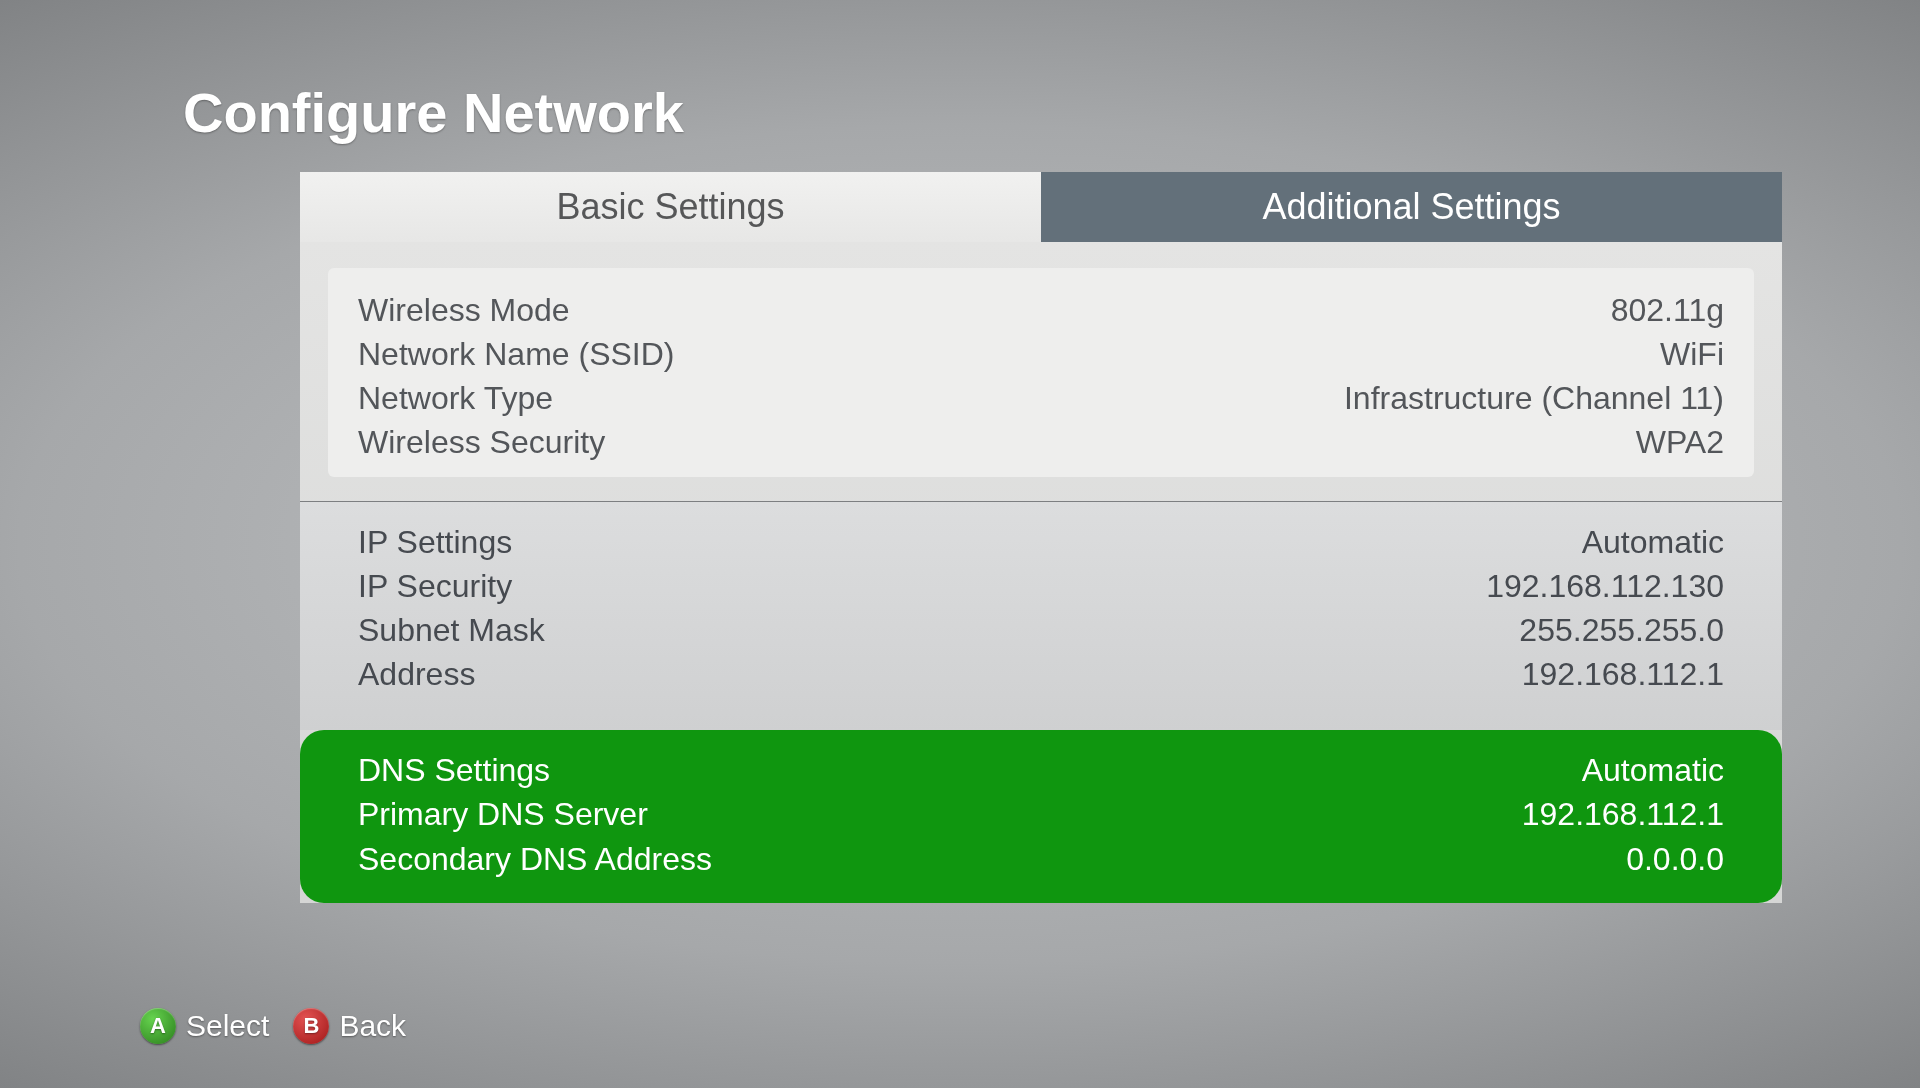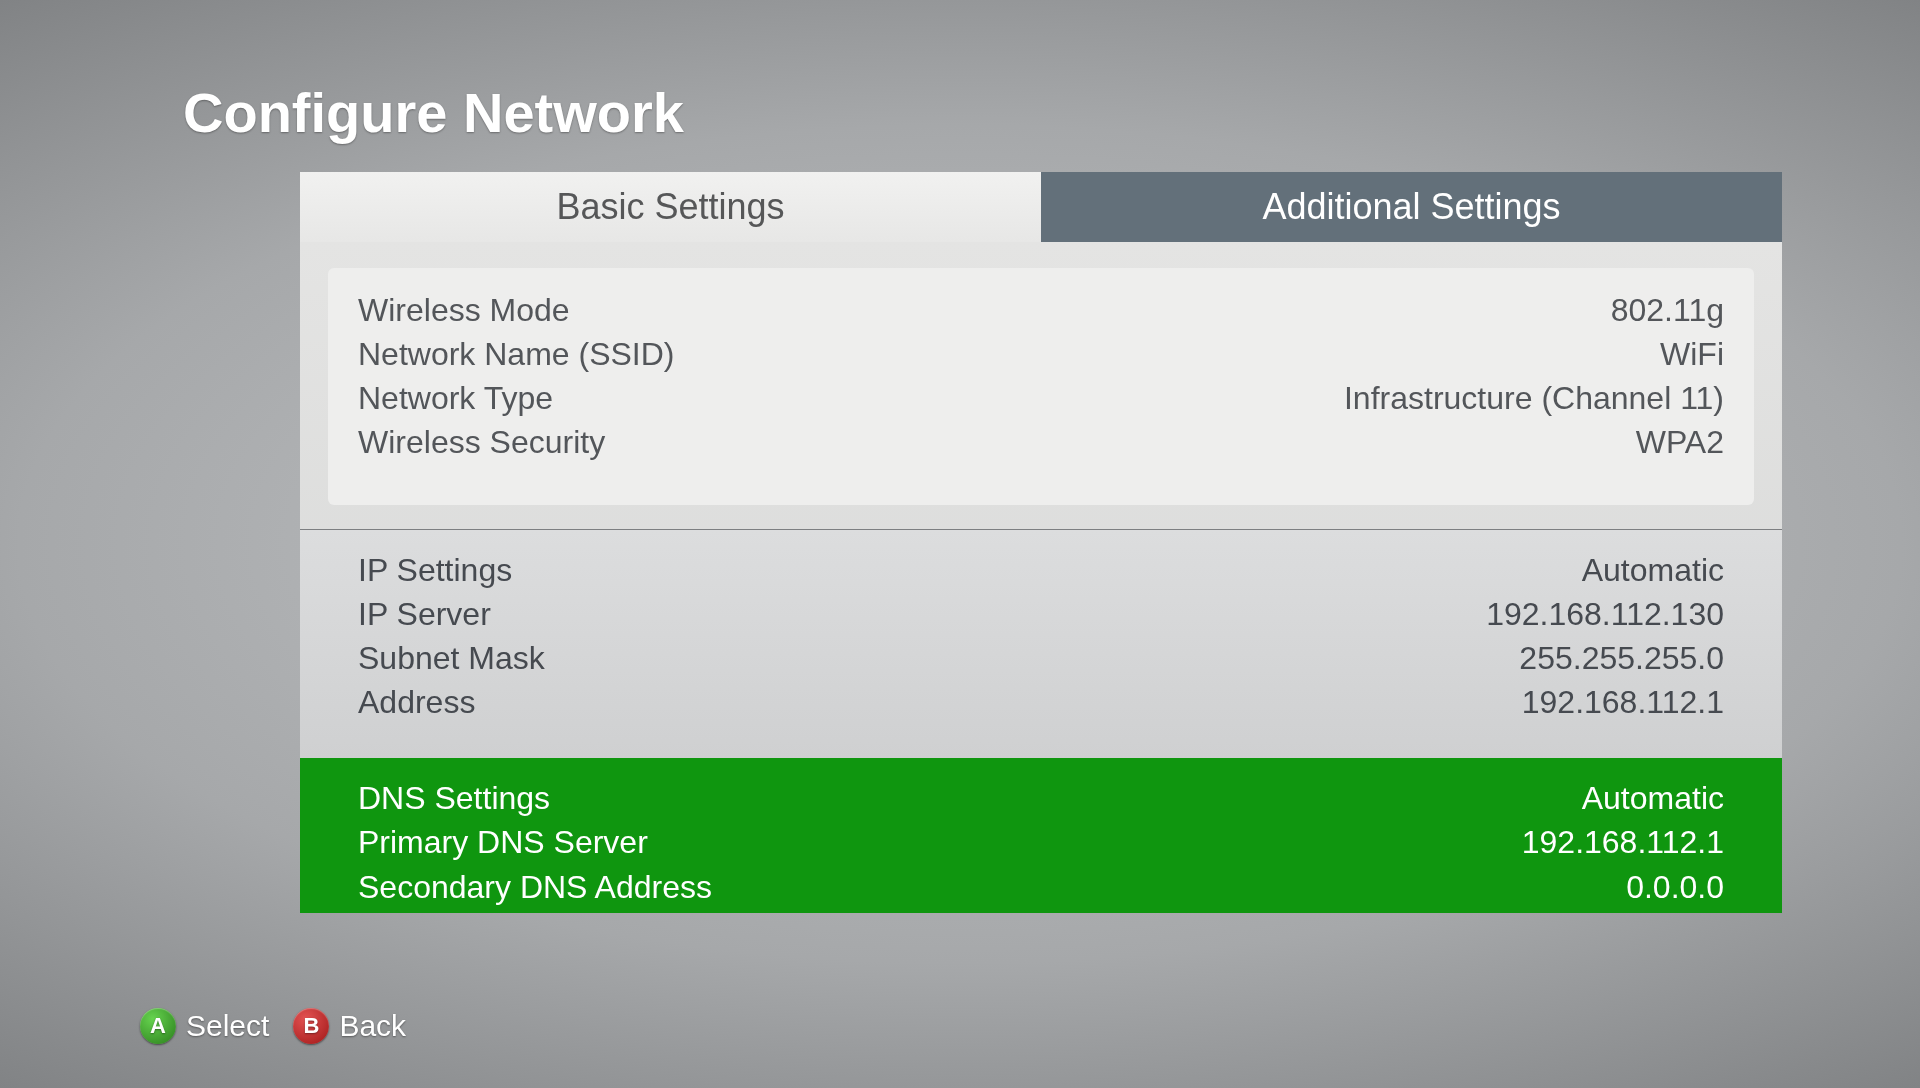--- a/index.html
+++ b/index.html
@@ -58,21 +58,21 @@
     .content {
       background: linear-gradient(#e4e4e3, #d5d6d5);
       width: 100%;
     }
     .card-wrap {
       padding: 26px 28px 24px 28px;
     }
     .card-inner {
       background: #eeeeed;
       border-radius: 6px;
-      padding: 20px 30px 40px 30px;
+      padding: 20px 30px 12px 30px;
     }
     .row {
       display: flex;
       justify-content: space-between;
       align-items: baseline;
       font-size: 32px;
       line-height: 1.38;
       color: #53565a;
     }
     .divider {
@@ -80,22 +80,23 @@
       background: #7d7f81;
     }
     .group-ip {
       padding: 18px 58px 34px 58px;
       background: linear-gradient(#dcddde, #cfd0d1);
     }
     .group-ip .row {
       color: #464a50;
     }
     .group-dns {
-      padding: 18px 58px 4px 58px;
+      padding: 18px 58px 22px 58px;
       background: #0f960f;
+      border-radius: 24px;
     }
     .group-dns .row {
       color: #ffffff;
     }
     .hints {
       position: absolute;
       left: 140px;
       bottom: 44px;
       display: flex;
       align-items: center;
@@ -159,21 +160,21 @@
     </div>
 
     <div class="divider"></div>
 
     <div class="group-ip">
       <div class="row">
         <span>IP Settings</span>
         <span>Automatic</span>
       </div>
       <div class="row">
-        <span>IP Server</span>
+        <span>IP Security</span>
         <span>192.168.112.130</span>
       </div>
       <div class="row">
         <span>Subnet Mask</span>
         <span>255.255.255.0</span>
       </div>
       <div class="row">
         <span>Address</span>
         <span>192.168.112.1</span>
       </div>

